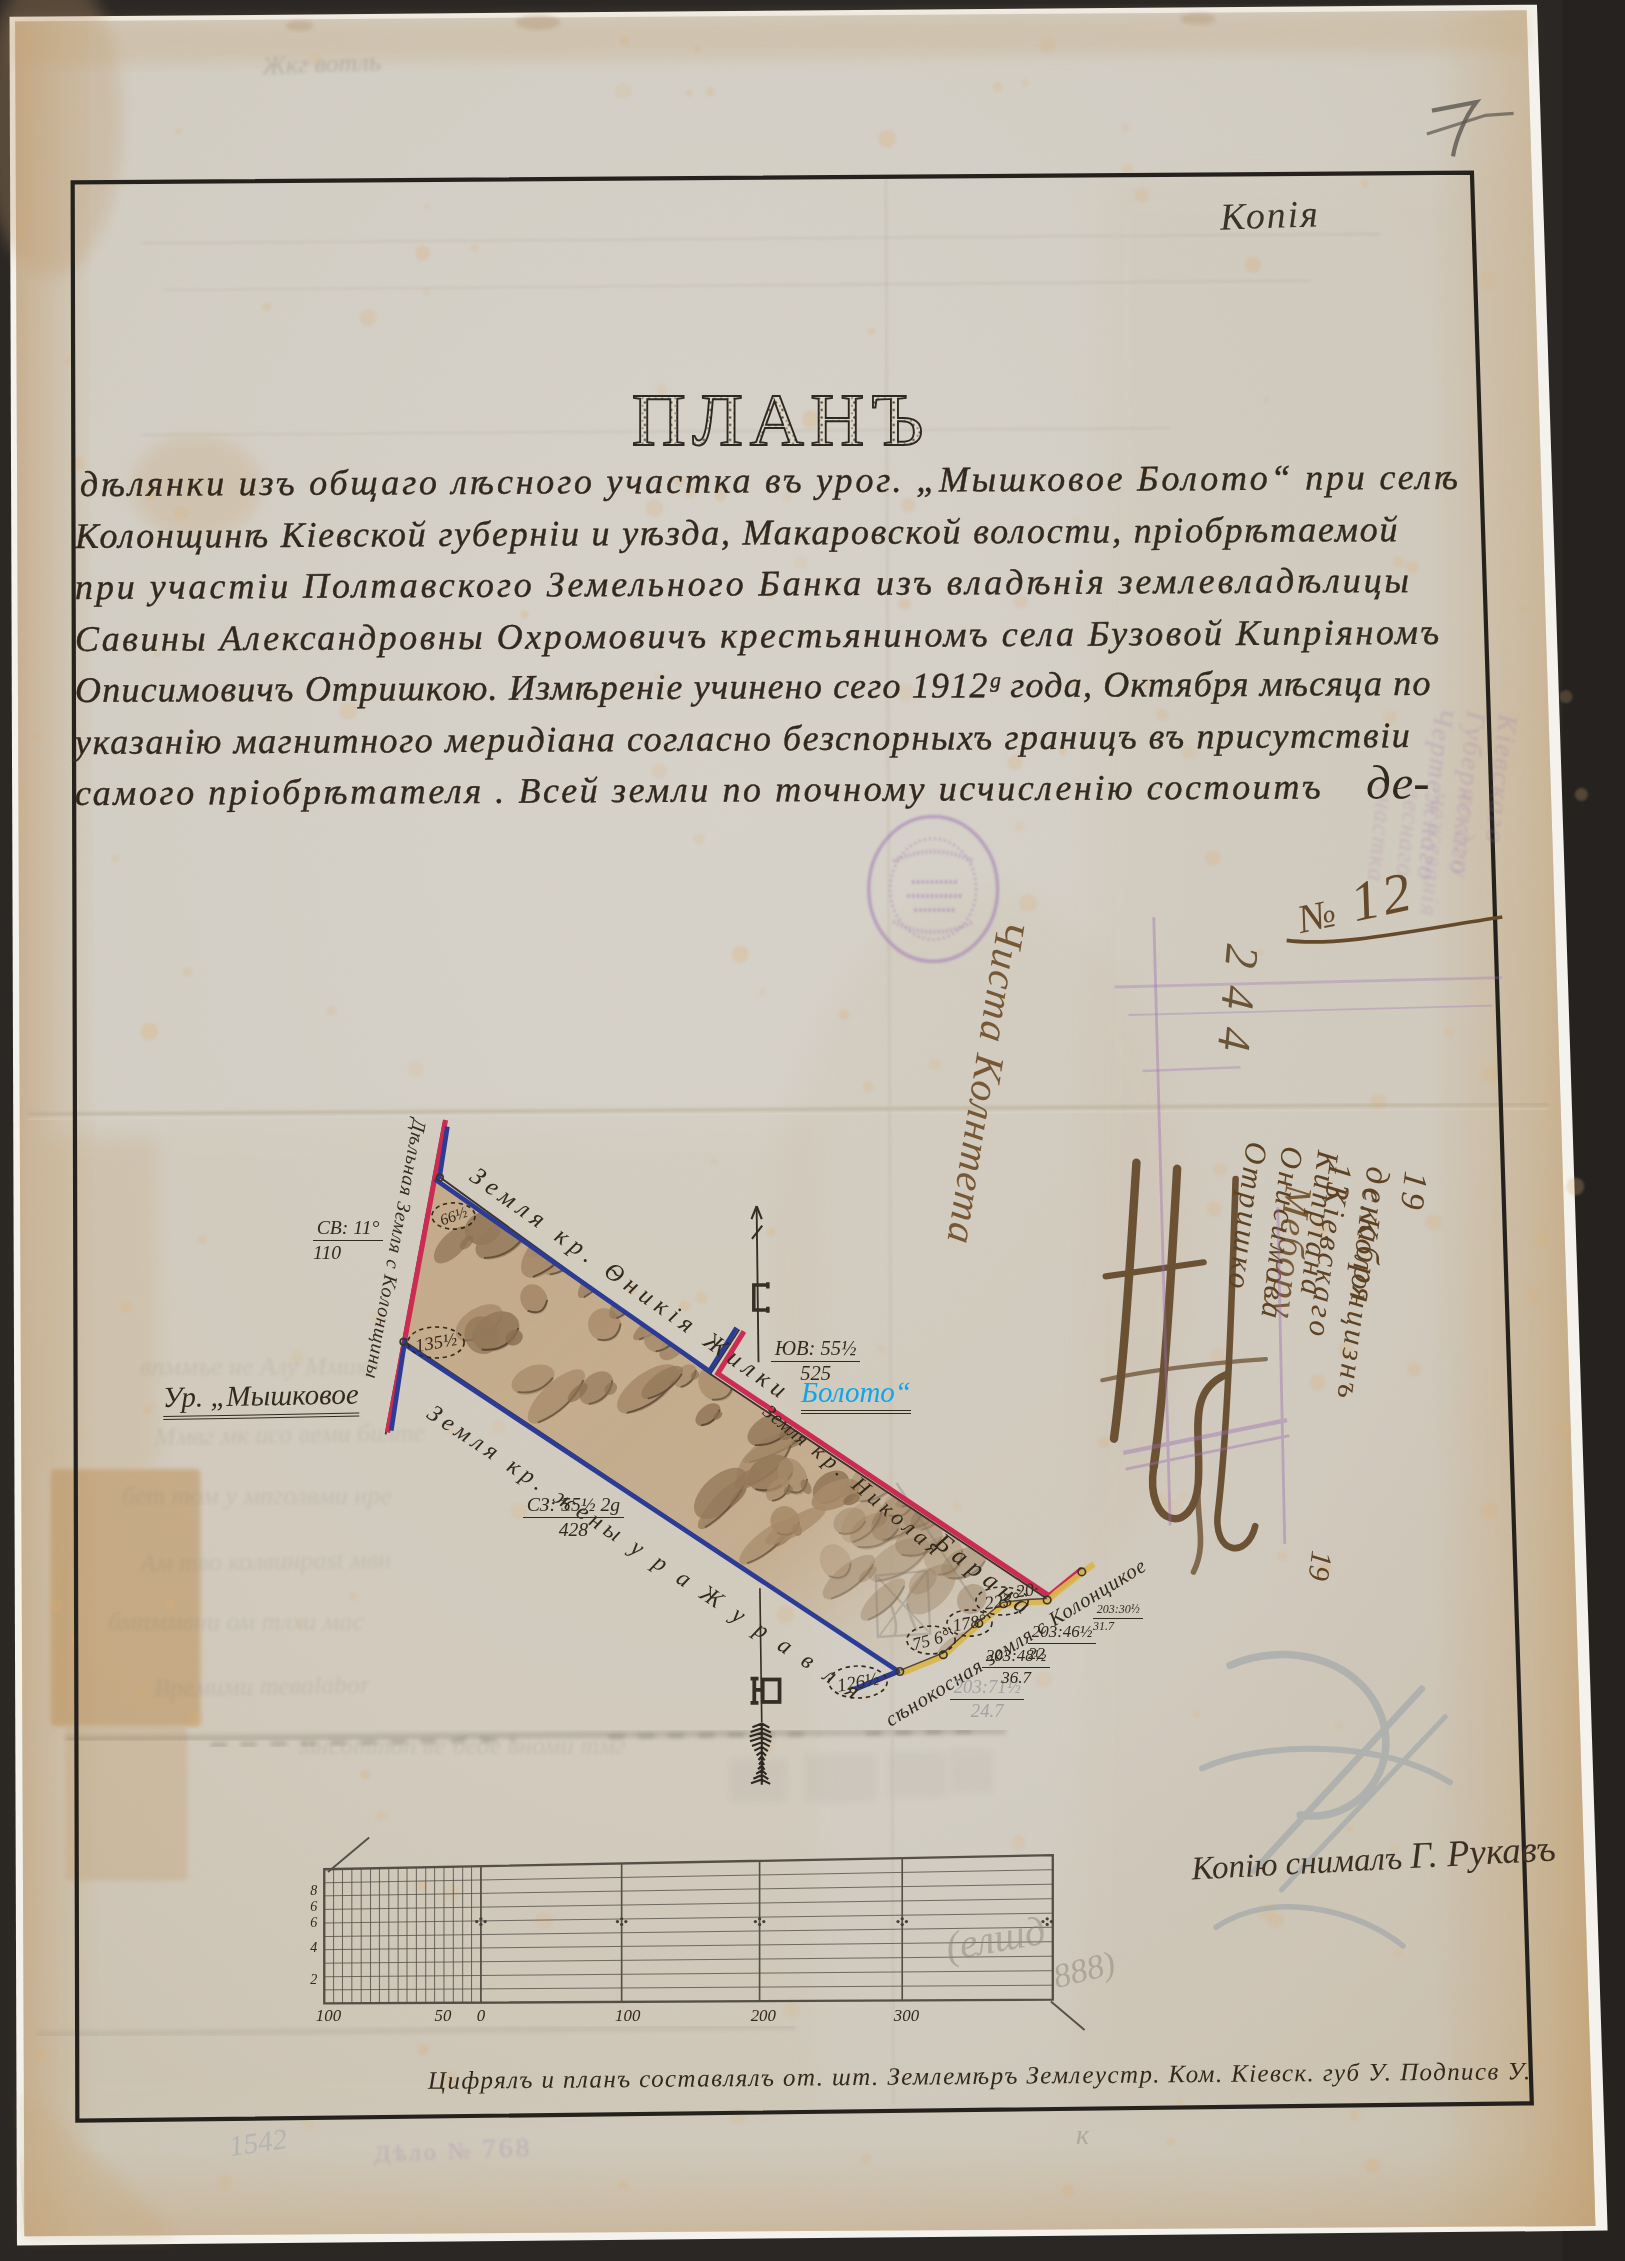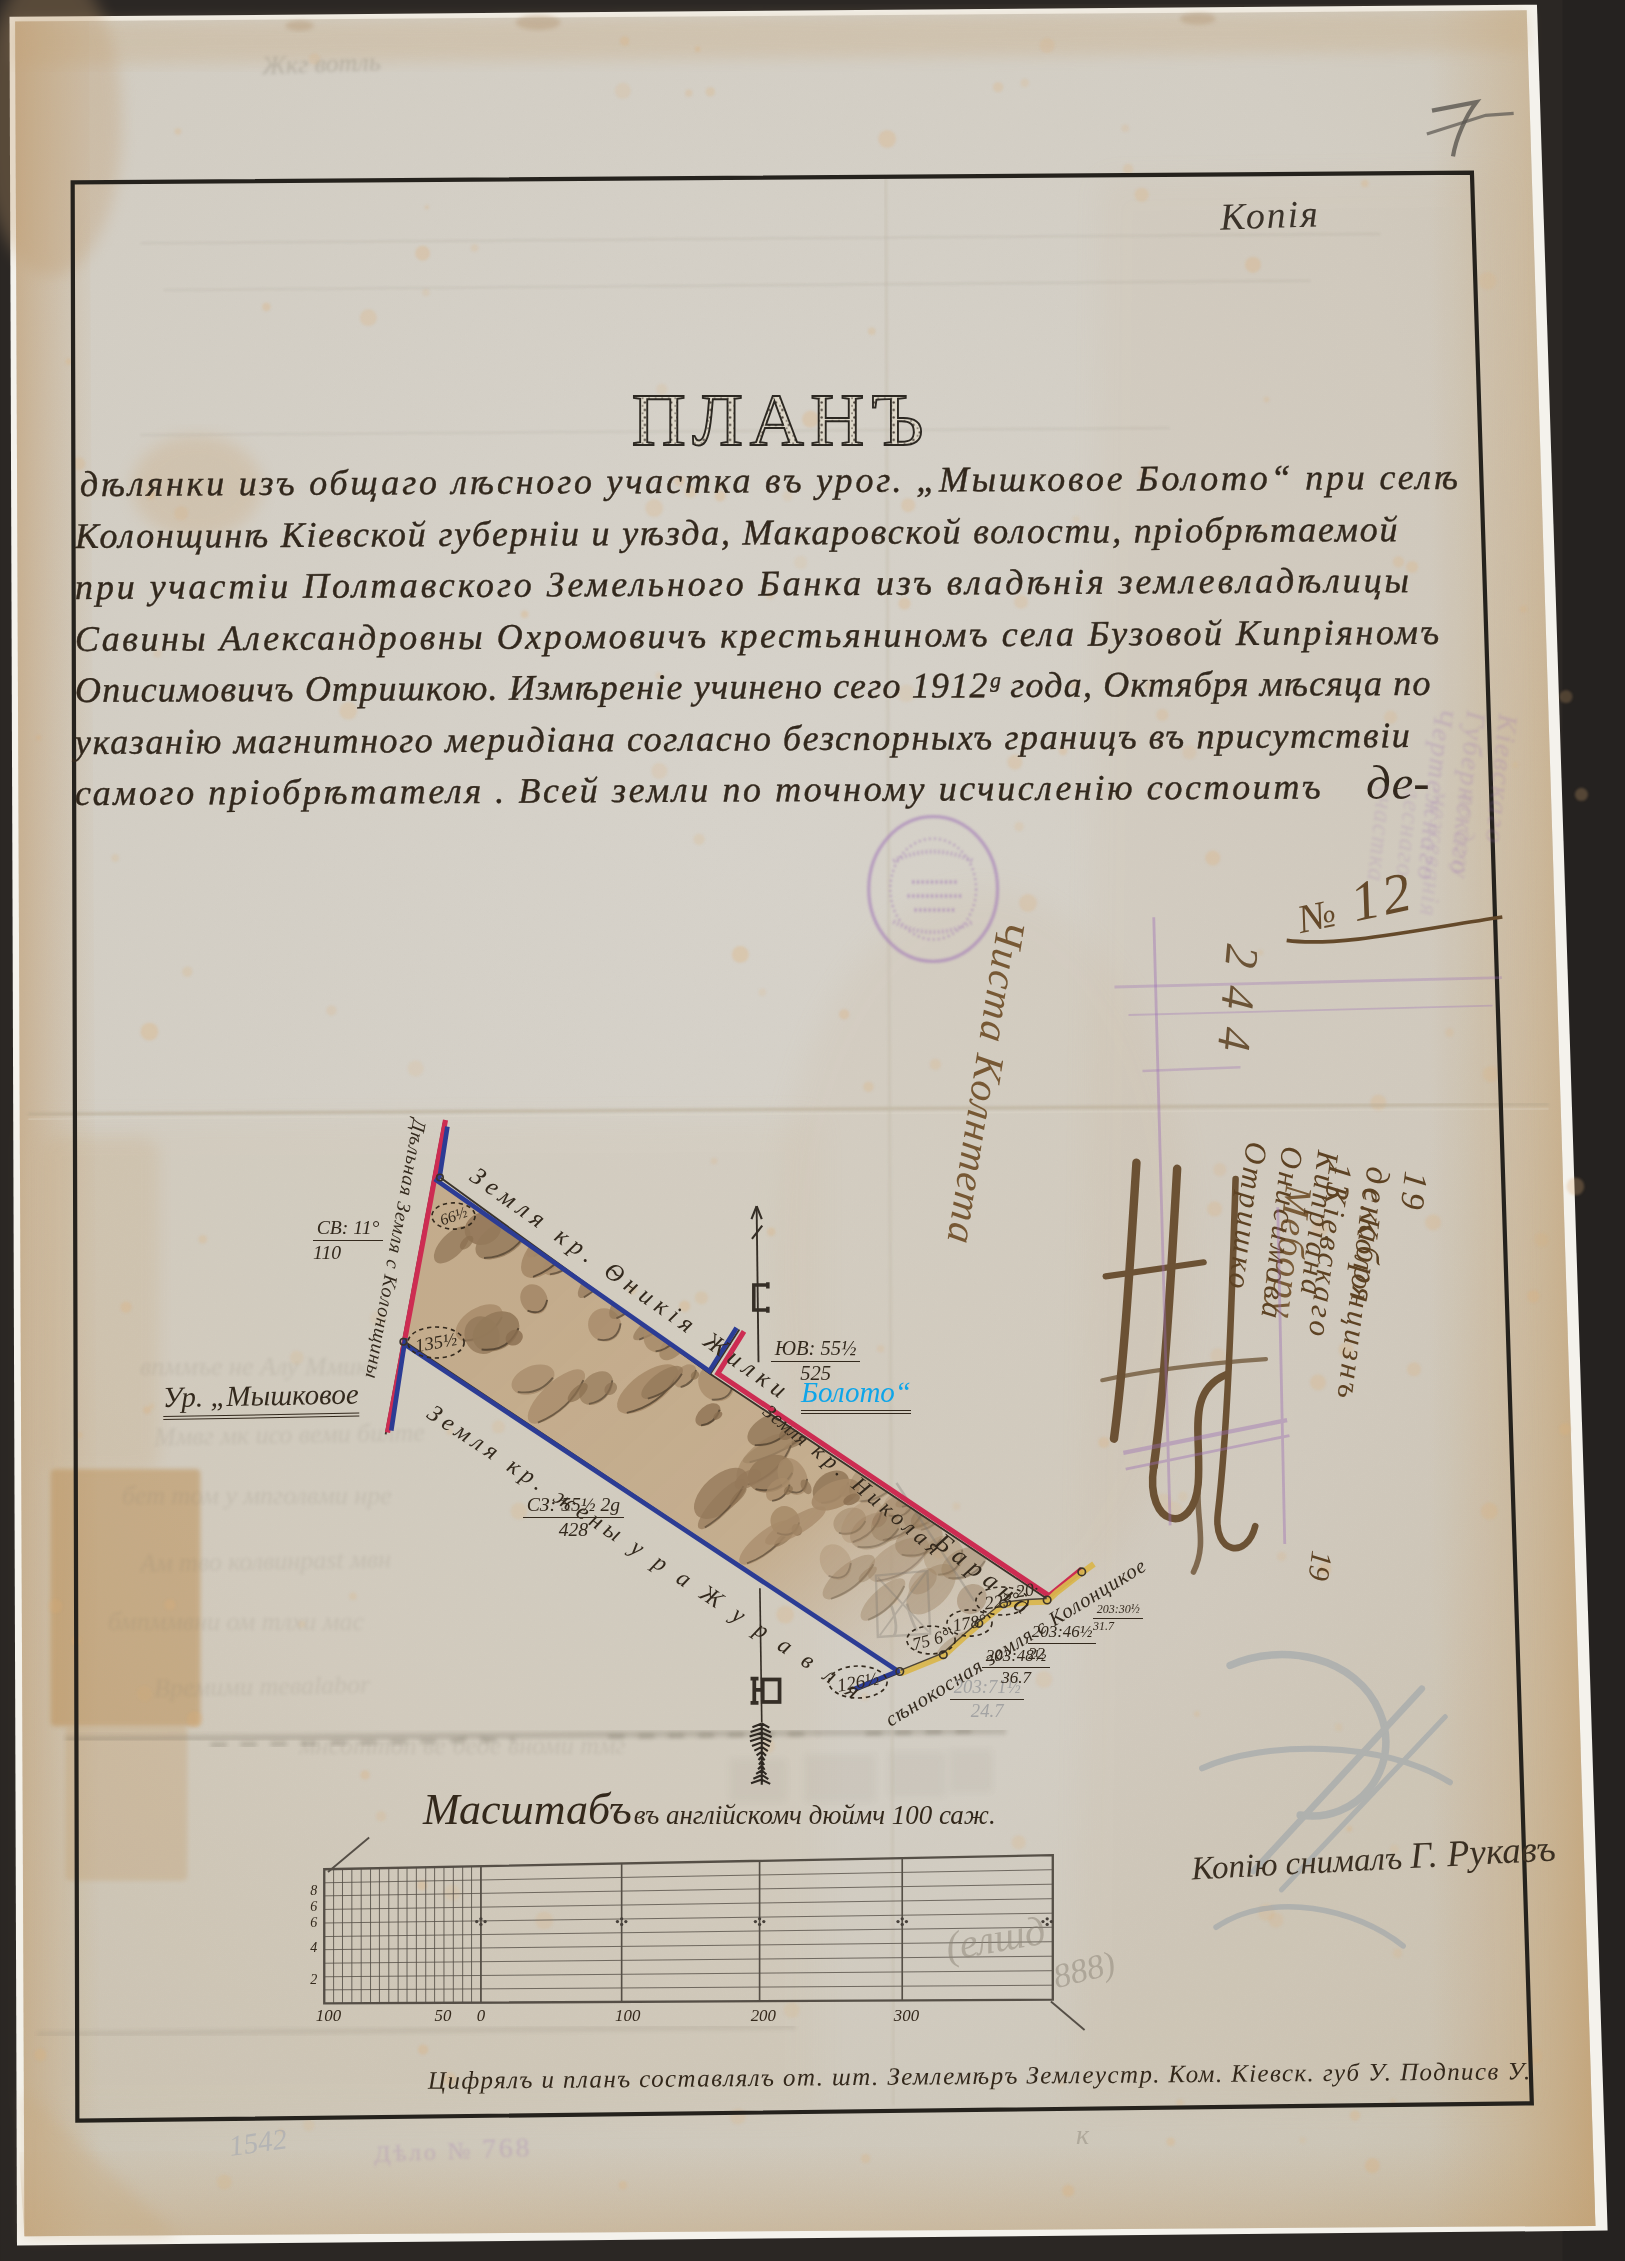--- a/index.html
+++ b/index.html
@@ -599,21 +599,20 @@
     <div class="abs" style="left:299px;top:1731px;width:608px;font-style:italic;font-size:26px;color:#7d7668;opacity:0.14;filter:blur(1.4px);transform:rotate(0deg);white-space:nowrap;overflow:hidden;">мнcommon ве беде вноми тмг</div>
     <svg class="abs" style="left:1160px;top:1628px" width="374" height="374" viewBox="0 0 800 800">
       <g stroke="#97a0a8" fill="none" stroke-linecap="round" opacity="0.55">
         <path d="M150,80 C260,30 420,60 470,180 C520,300 420,420 300,400" stroke-width="16"></path>
         <path d="M90,300 C220,240 480,240 620,330" stroke-width="13"></path>
         <path d="M200,520 L560,130" stroke-width="14"></path>
         <path d="M260,560 L610,190" stroke-width="11"></path>
         <path d="M120,640 C240,560 420,600 520,680" stroke-width="12"></path>
       </g>
     </svg>
-    <div class="abs" style="left:423px;top:1784px;font-style:italic;color:#33281b;white-space:nowrap;"><span style="font-size:44px;">Масштабъ</span> <span style="font-size:27px;">въ англійскомч дюймч 100 саж.</span></div>
     <svg class="abs" style="left:299px;top:1825px" width="823" height="225" viewBox="0 0 1760 480">
       <g stroke="#4e4840" fill="none" opacity="0.95">
         <polygon points="54,94 1612,64 1612,373 54,381" stroke-width="5"></polygon>
         <line x1="54" y1="123" x2="1612" y2="95" stroke-width="2" opacity="0.85"></line>
         <line x1="54" y1="151" x2="1612" y2="126" stroke-width="2" opacity="0.85"></line>
         <line x1="54" y1="180" x2="1612" y2="157" stroke-width="2" opacity="0.85"></line>
         <line x1="54" y1="209" x2="1612" y2="188" stroke-width="2" opacity="0.85"></line>
         <line x1="54" y1="238" x2="1612" y2="218" stroke-width="2" opacity="0.85"></line>
         <line x1="54" y1="266" x2="1612" y2="249" stroke-width="2" opacity="0.85"></line>
         <line x1="54" y1="295" x2="1612" y2="280" stroke-width="2" opacity="0.85"></line>

